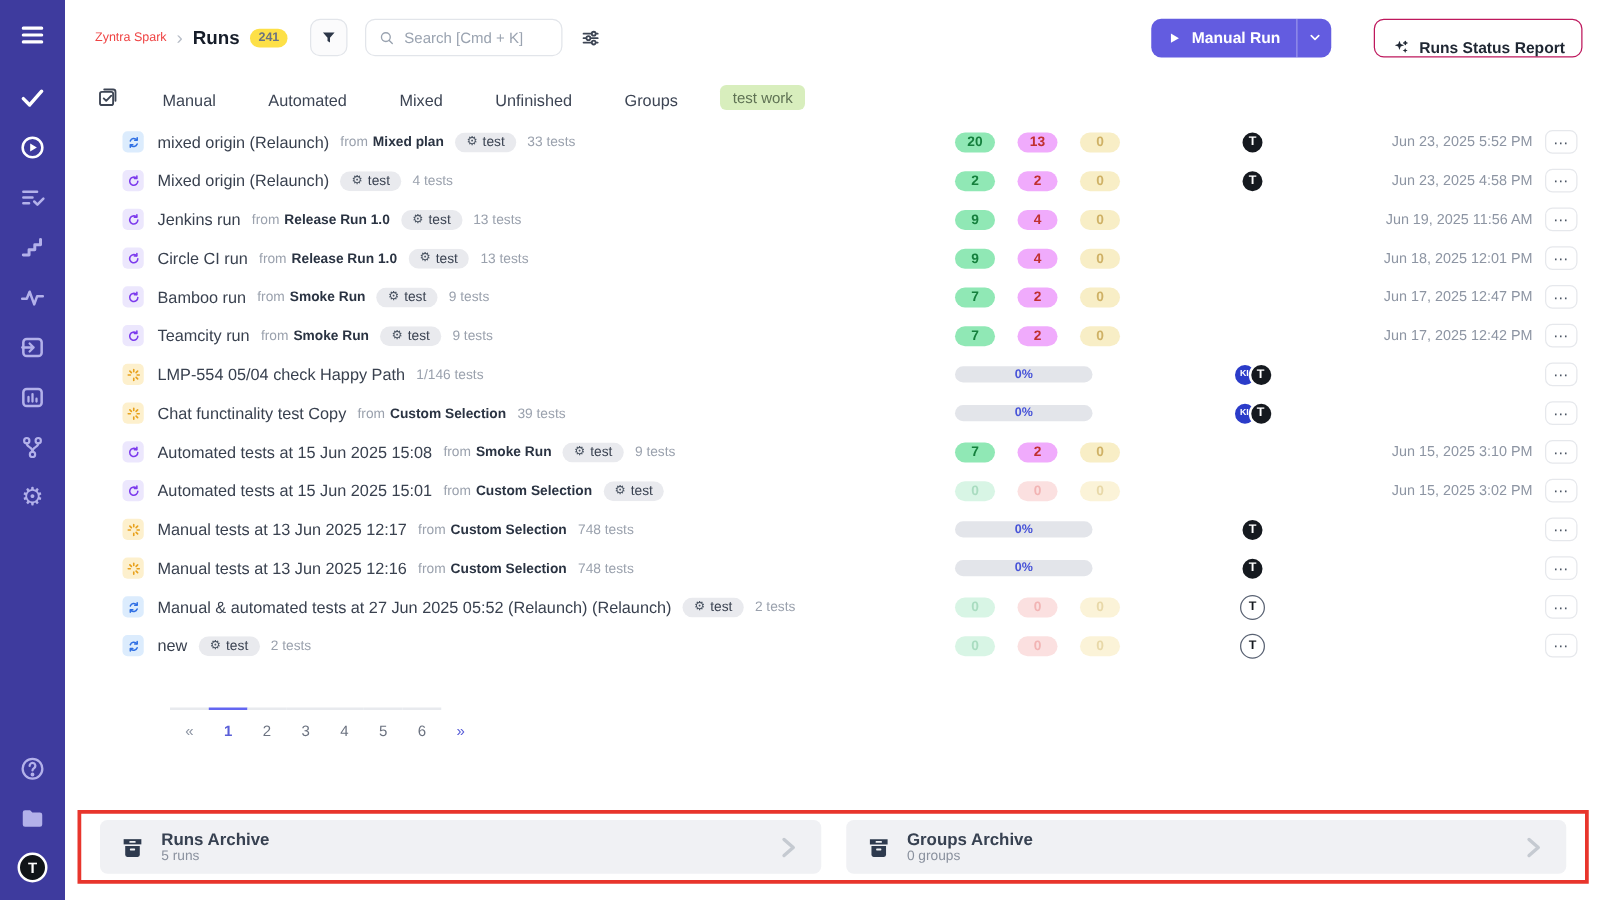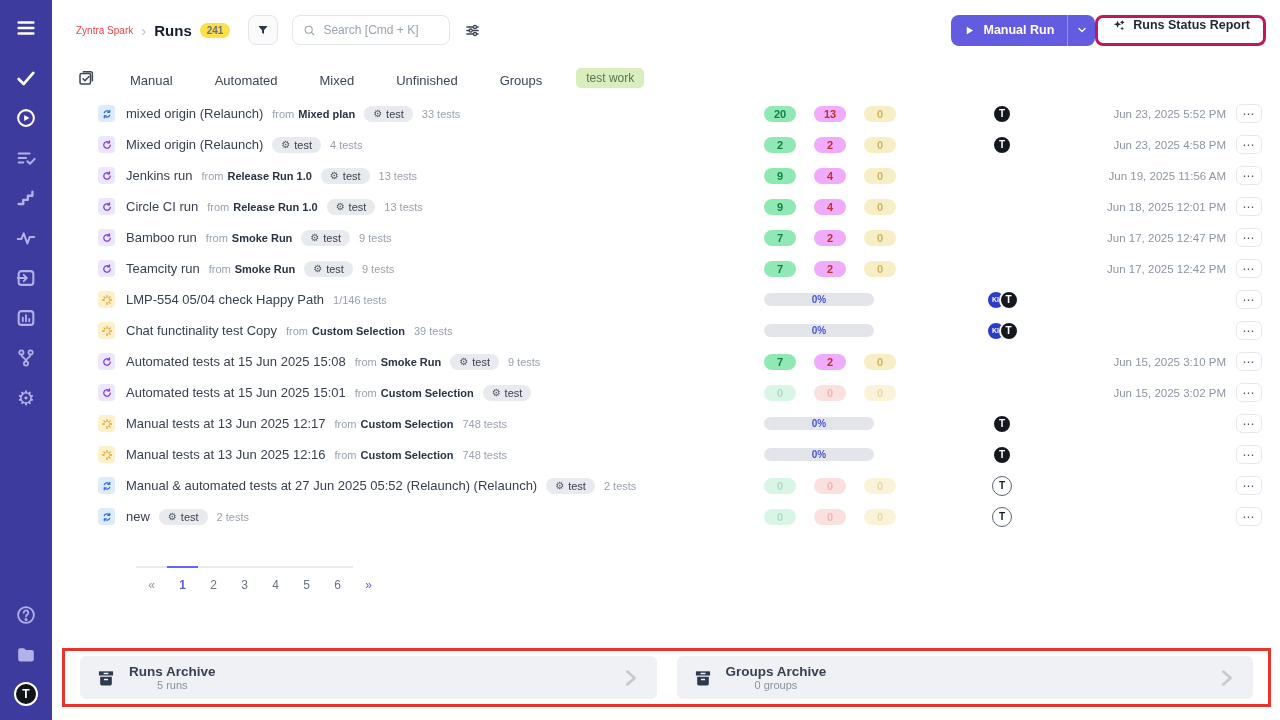--- a/index.html
+++ b/index.html
@@ -33,22 +33,22 @@
     font-family:"Liberation Sans",sans-serif; }
   .search-box input::placeholder { color:#9aa3b0; }
   .sliders-btn { width:28px; height:28px; display:flex; align-items:center; justify-content:center;
     margin-left:8px; cursor:pointer; }
   .hdr-right { margin-left:auto; display:flex; align-items:center; }
   .btn-run { display:flex; align-items:stretch; background:#635ce0; border-radius:8px; height:31px;
     color:#fff; overflow:hidden; cursor:pointer; }
   .btn-run-main { display:flex; align-items:center; gap:8px; padding:0 13px; font-size:12.5px; font-weight:bold; }
   .btn-run-split { width:1px; background:rgba(255,255,255,.35); }
   .btn-run-caret { width:27px; display:flex; align-items:center; justify-content:center; cursor:pointer; }
-  .btn-report { display:flex; align-items:flex-start; gap:7px; height:31px; padding:0 13px; background:#fff;
-    border:3px solid #be185d; border-radius:8px; font-size:12.5px; font-weight:bold; color:#1f2733; cursor:pointer; }
+  .btn-report { display:flex; align-items:flex-end; gap:7px; height:31px; padding:0 13px; background:#fff;
+    border:1px solid #be185d; border-radius:8px; font-size:12.5px; font-weight:bold; color:#1f2733; cursor:pointer;margin-left:34px; }
   
   .tabsbar { display:flex; align-items:flex-end; gap:34px; padding:8px 24px 10px 24px; }
   .selectall { width:20px; height:20px; display:flex; align-items:center; justify-content:center; cursor:pointer; }
   .tab { font-size:13px; color:#3d4554; cursor:pointer; }
   .tag-pill { background:#d8eebd; color:#5f7254; font-size:12px; padding:3px 10px; border-radius:5px; cursor:pointer; }
   
   .rows { }
   .row { display:grid; grid-template-columns:22px 28px minmax(0,1fr) 132px 160px 180px 32px;
     align-items:center; height:31px; padding:0 12px 0 24px; cursor:pointer; }
   .st { width:14px; height:14px; border-radius:50%; position:relative; }
@@ -94,21 +94,21 @@
     cursor:pointer; letter-spacing:1px; }
   
   .pagination { display:flex; margin:34px 0 0 84px; }
   .page-item { width:31px; text-align:center; font-size:12px; color:#6b7280; border-top:2px solid #e8eaee;
     padding-top:10px; cursor:pointer; }
   .page-item.active { color:#5a5fd8; border-top-color:#6366f1; font-weight:bold; }
   .page-item.arrow { color:#8d95a3; }
   .page-item.arrow-next { color:#5a5fd8; border-top-color:transparent; }
   
   .annotation { position:absolute; left:10px; right:9px; top:648px; height:59px;
-    border:3px solid #e8352c; display:flex; align-items:center; gap:20px; padding:0 15px; background:#fff;text-align:center; }
+    border:3px solid #e8352c; display:flex; align-items:center; gap:20px; padding:0 15px; background:#fff; }
   .arch-card { flex:1; height:43px; background:#f0f1f4; border-radius:6px; display:flex; align-items:center;
     padding:0 16px; gap:13px; cursor:pointer; }
   .arch-icon svg { width:20px; height:20px; display:block; }
   .arch-title { font-size:13.5px; font-weight:bold; color:#374151; line-height:1.15; }
   .arch-sub { font-size:11px; color:#8a919e; }
   .arch-chev { margin-left:auto; }
   .arch-chev svg { width:22px; height:22px; display:block; }
 </style>
 </head>
 <body>

